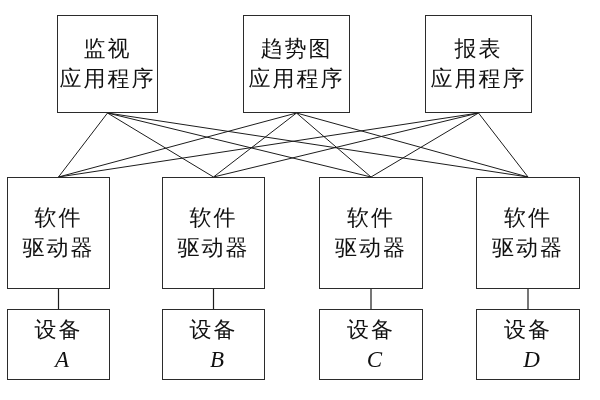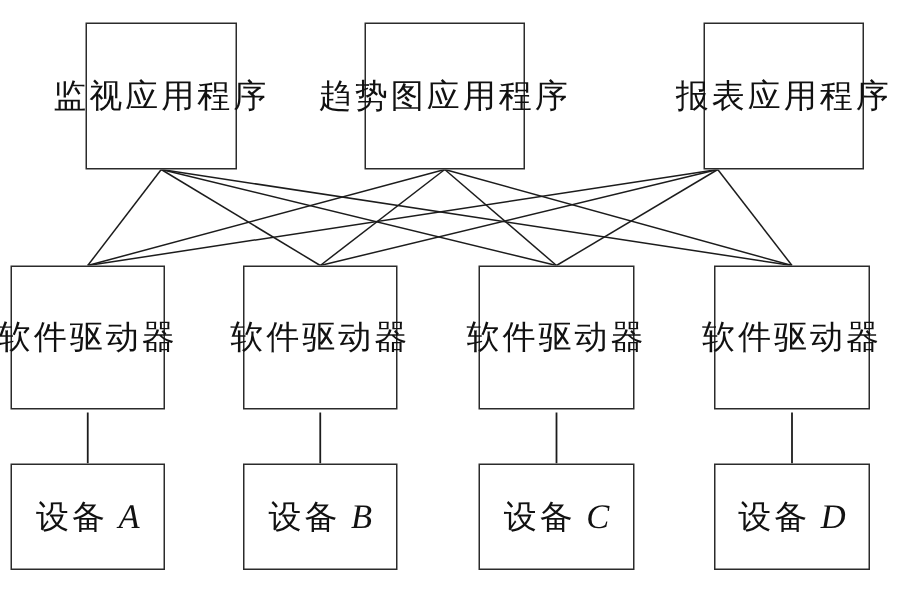--- a/index.html
+++ b/index.html
@@ -18,41 +18,41 @@
     position: absolute;
     left: 0; top: 0;
     width: 600px; height: 400px;
   }
   .box {
     position: absolute;
     box-sizing: border-box;
     background: #ffffff;
     border: 1.5px solid #2b2b2b;
     display: flex;
-    flex-direction: row;
+    flex-direction: column;
     align-items: center;
     justify-content: center;
     color: #111111;
     text-align: center;
   }
   .box .ln {
     font-size: 22px;
     line-height: 30px;
     letter-spacing: 2px;
     white-space: nowrap;
   }
   
   .app  { top: 15px;  height: 98px; }
   .app1 { left: 57px;  width: 101px; }
   .app2 { left: 243px; width: 107px; text-align: right; }
-  .app3 { left: 425px; width: 107px; margin-left: 44px; }
+  .app3 { left: 425px; width: 107px; }
   
-  .drv  { top: 177px; height: 96px; }
+  .drv  { top: 177px; height: 112px; }
   
-  .dev  { top: 309px; height: 71px; flex-direction: row; }
+  .dev  { top: 309px; height: 71px; flex-direction: column; }
   .col1 { left: 7px;   width: 103px; }
   .col2 { left: 162px; width: 103px; }
   .col3 { left: 319px; width: 104px; }
   .col4 { left: 476px; width: 104px; }
   .dev .dev-letter {
     font-style: italic;
     font-size: 23px;
     letter-spacing: 0;
     margin-left: 7px;
   }

